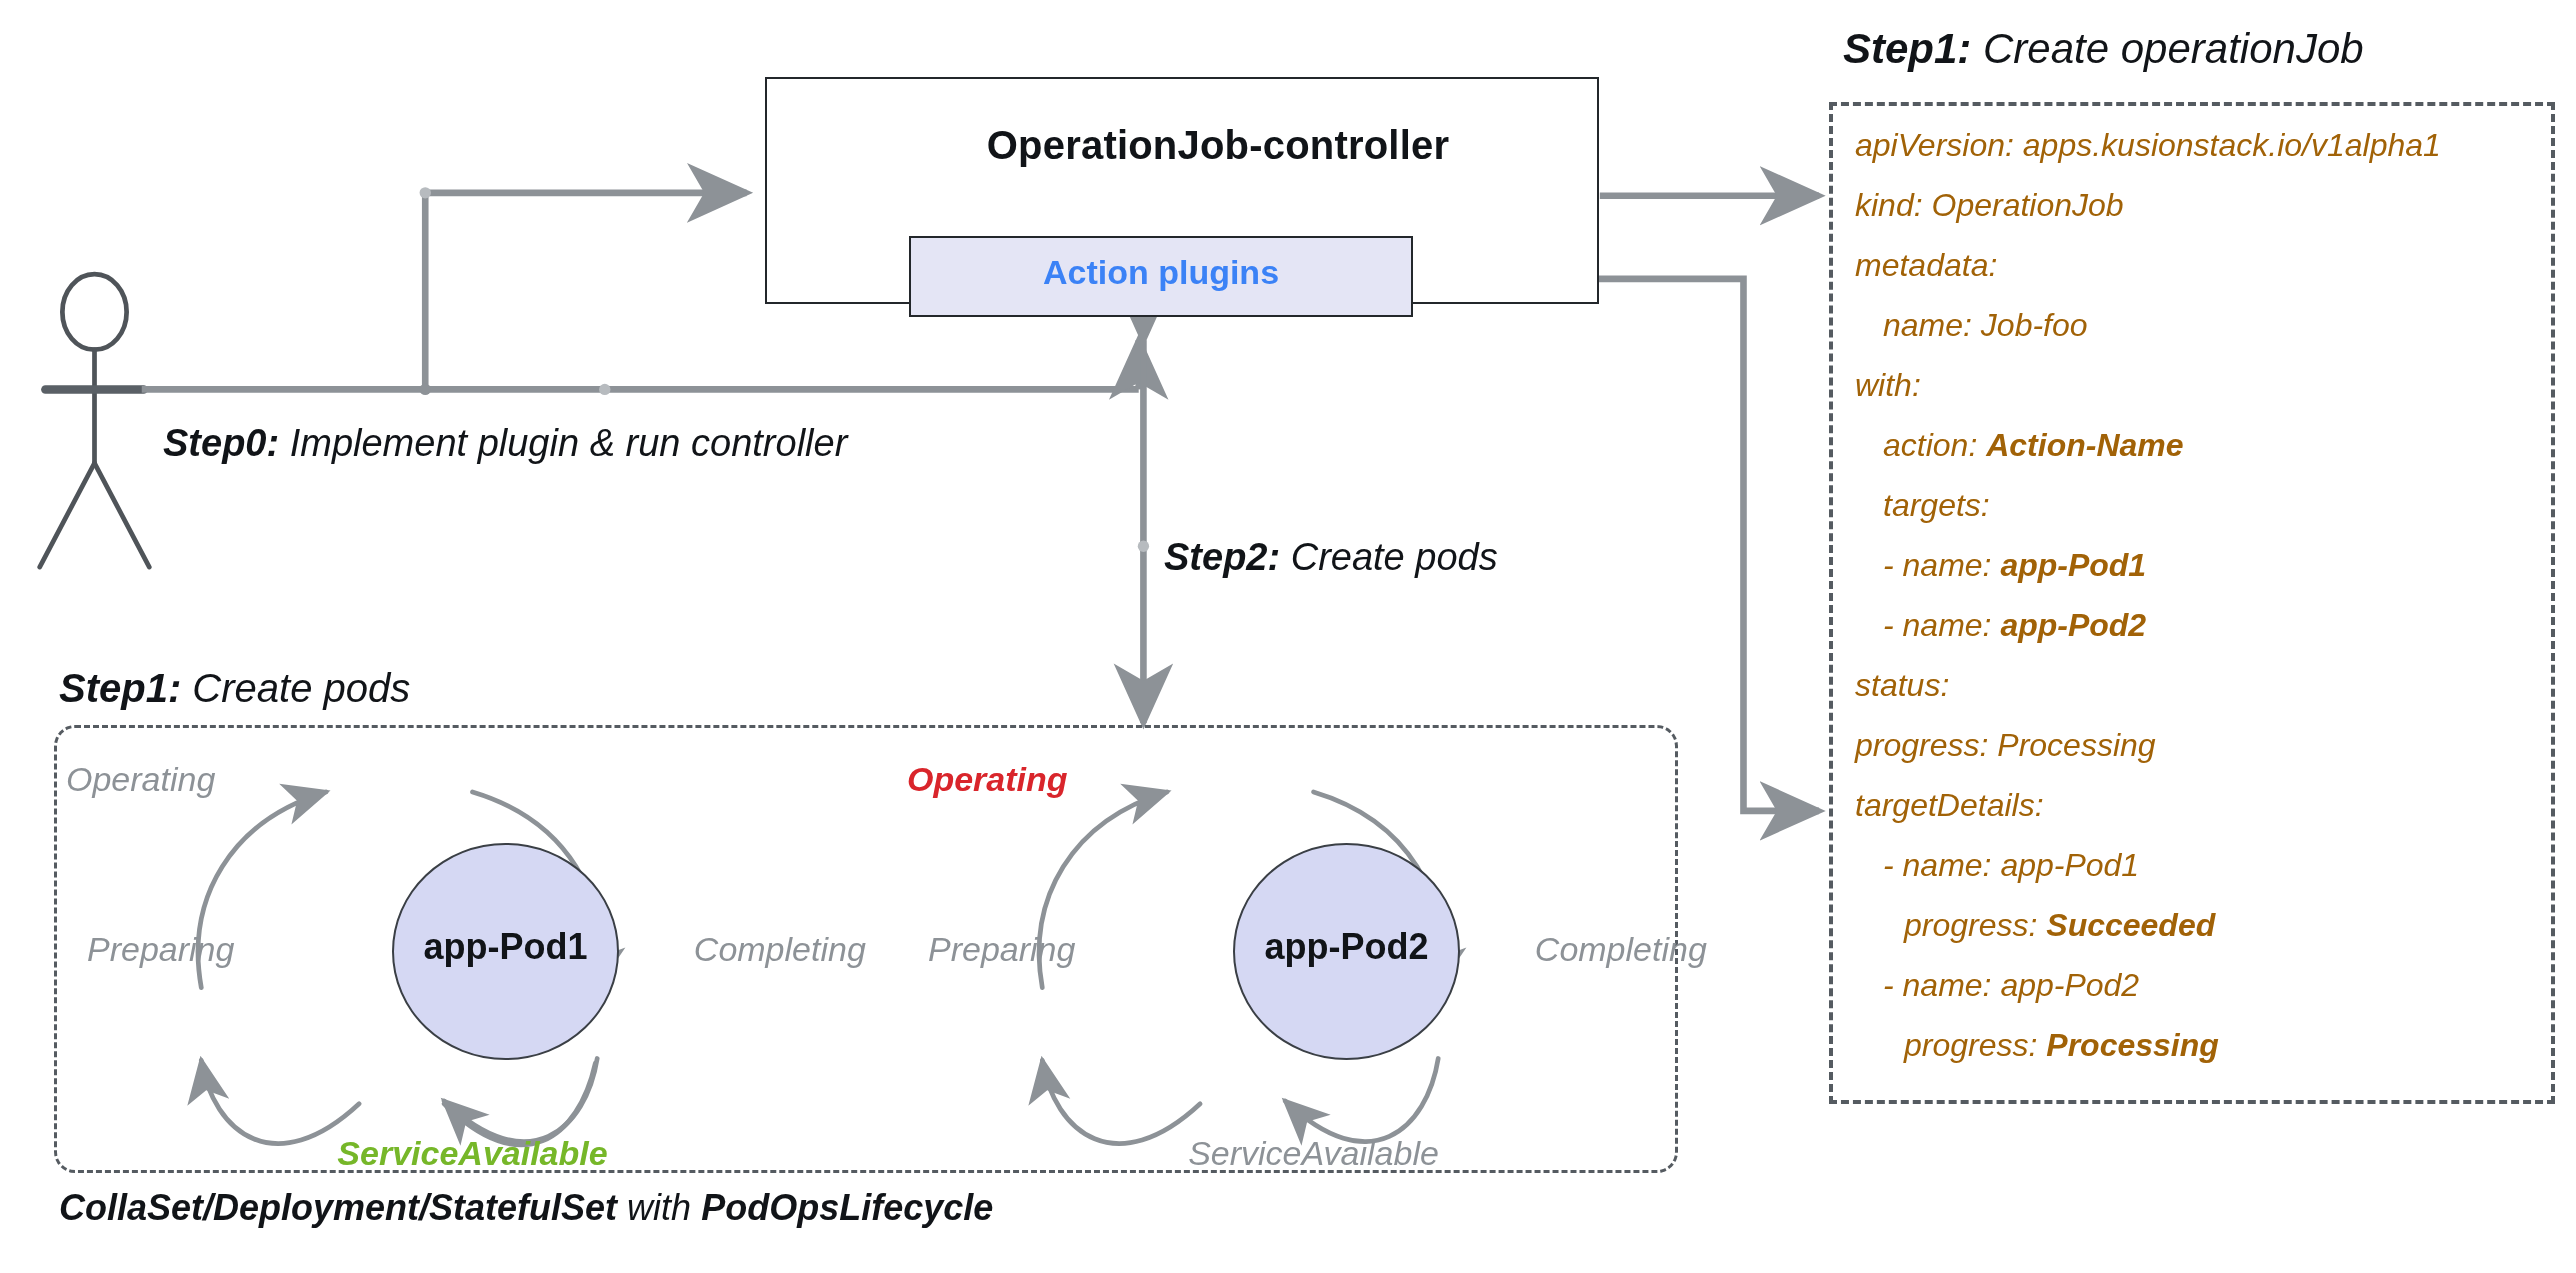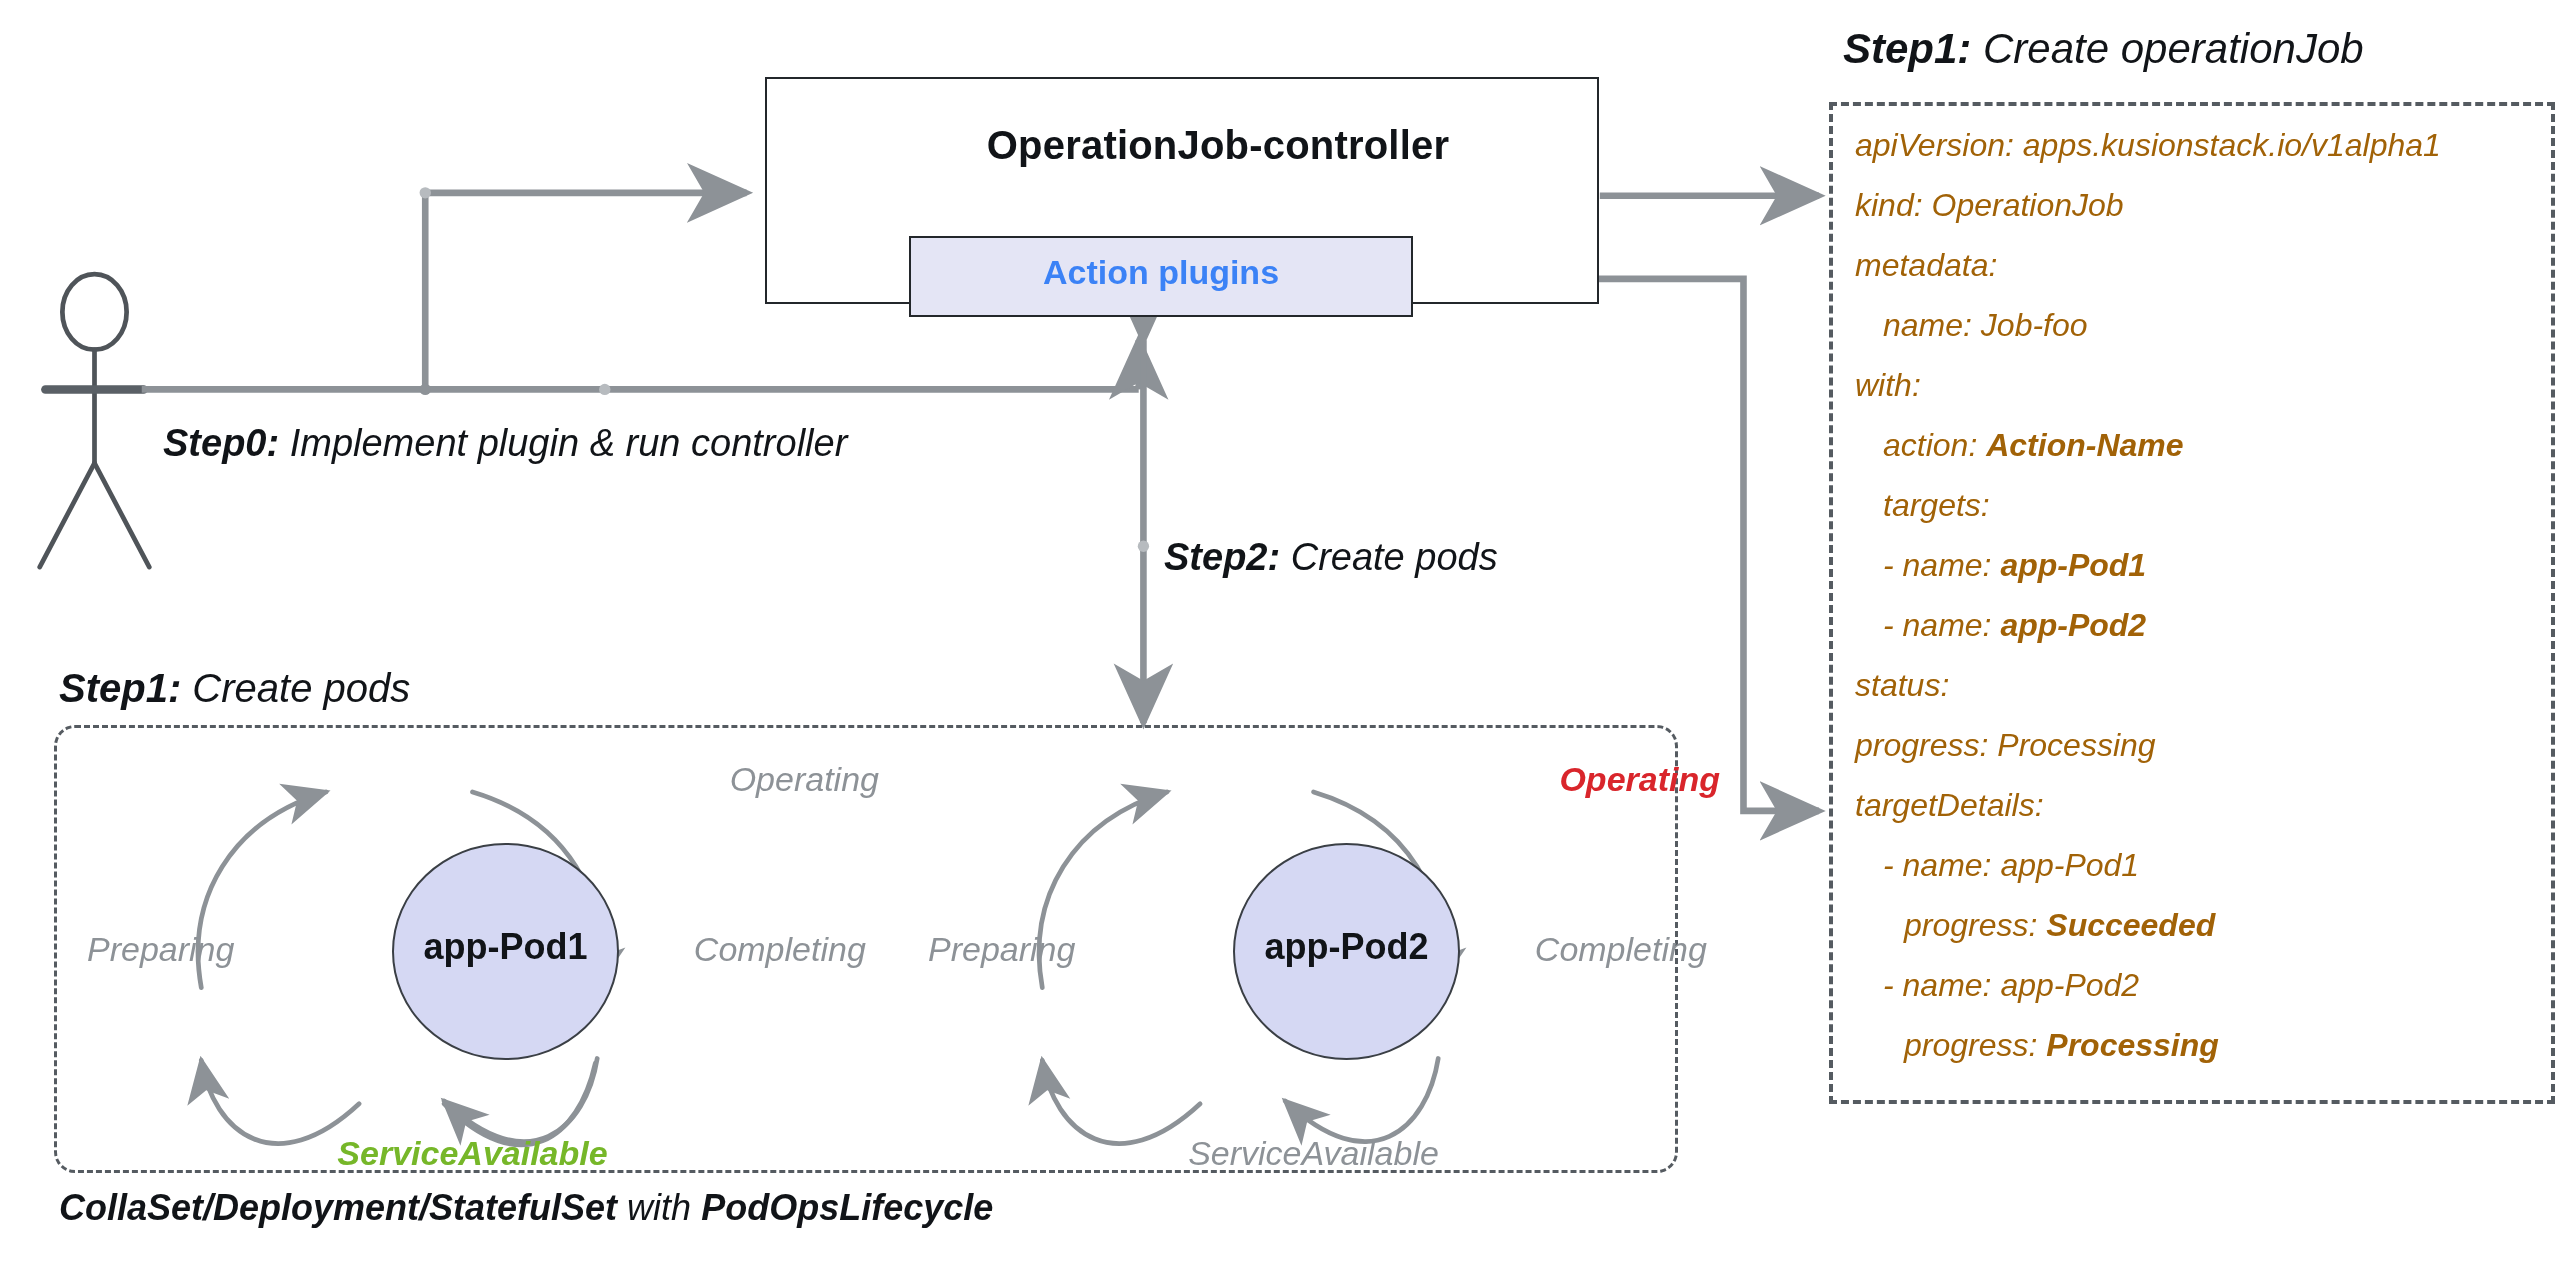--- a/index.html
+++ b/index.html
@@ -53,21 +53,21 @@
   #cycle2{left:907px;}
   .cycle .ell{
     position:absolute;left:326px;top:106px;width:227px;height:217px;
     background:#d5d8f3;border:2.8px solid #3a3f45;border-radius:50%;box-sizing:border-box;
   }
   .cycle .podname{
     position:absolute;left:326px;top:189px;width:227px;text-align:center;
     font-size:36px;font-weight:bold;color:#111418;
   }
   .state{position:absolute;font-size:34px;font-style:italic;color:#8d9297;white-space:nowrap;}
-  .state.top{left:0;top:23px;width:813px;text-align:right;}
+  .state.top{left:0;top:23px;width:813px;text-align:left;}
   .state.bottom{left:0;top:397px;width:813px;text-align:center;}
   .state.left{left:21px;top:193px;}
   .state.right{right:13.2px;top:193px;}
   .state.hl-green{color:#76b729;font-weight:bold;}
   .state.hl-red{color:#d9252b;font-weight:bold;}
 
   
   .yaml-box{
     left:1829px;top:102px;width:726px;height:1002px;
     border:4.7px dashed #555b61;box-sizing:border-box;background:#fff;

